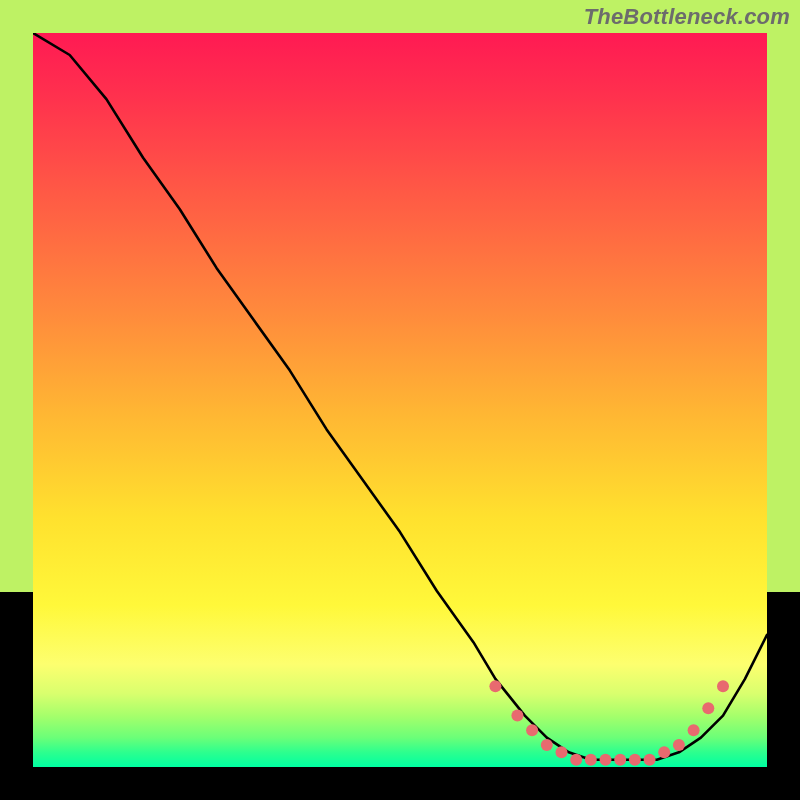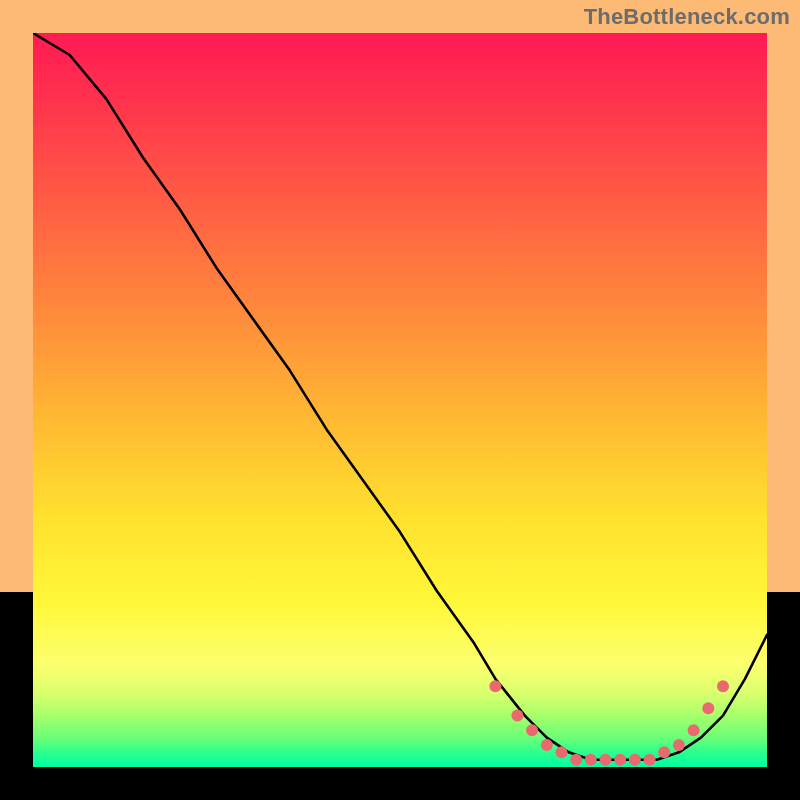--- a/index.html
+++ b/index.html
@@ -8,21 +8,22 @@
     width: 800px;
     height: 800px;
     background: #000;
     overflow: hidden;
     font-family: Arial, Helvetica, sans-serif;
   }
   .frame {
     position: relative;
     width: 800px;
     height: 592px;
-    background: #fdba74;
+    background: #bef264;
+    font-style: italic;
   }
   .watermark {
     position: absolute;
     top: 4px;
     right: 10px;
     font-size: 22px;
     font-weight: bold;
     color: #6c6c6c;
     letter-spacing: 0.2px;
     z-index: 5;

